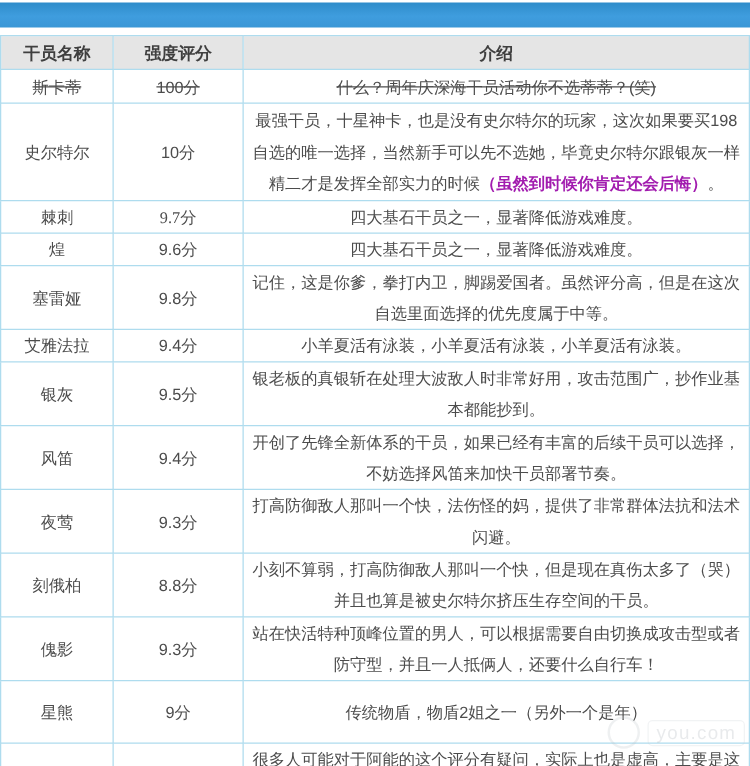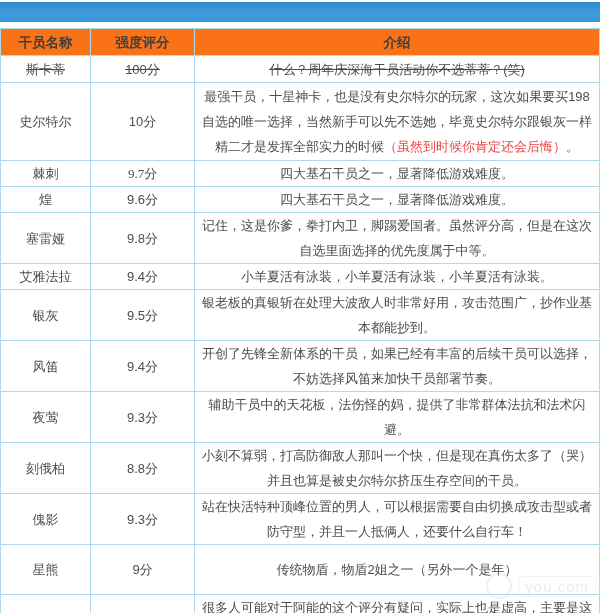--- a/index.html
+++ b/index.html
@@ -21,23 +21,23 @@
   }
   col.c1{width:90px;}
   col.c2{width:104px;}
   th,td{
     border:1px solid #aedcee;
     text-align:center;vertical-align:middle;
     padding:0 3px;
     line-height:25px;
     overflow:hidden;
   }
-  th{font-weight:bold;color:#3f3f3f;font-size:13.5px;height:26px;background:#f97316;}
+  th{font-weight:bold;color:#3f3f3f;font-size:13.5px;height:26px;background:#e5e5e5;}
   tr.struck td{text-decoration:line-through;}
-  td .hl{color:#ef4444;font-weight:normal;}
+  td .hl{color:#a21caf;font-weight:bold;}
   
   tbody tr:nth-child(1){height:27px;}
   tbody tr:nth-child(2){height:78px;}
   tbody tr:nth-child(3){height:26px;font-family:Liberation Serif, serif;}
   tbody tr:nth-child(4){height:26px;}
   tbody tr:nth-child(5){height:50px;margin-left:16px;}
   tbody tr:nth-child(6){height:26px;}
   tbody tr:nth-child(7){height:50px;padding-left:28px;}
   tbody tr:nth-child(8){height:50px;}
   tbody tr:nth-child(9){height:26px;}
@@ -122,21 +122,21 @@
 
   <tr>
     <td>风笛</td>
     <td>9.4分</td>
     <td>开创了先锋全新体系的干员，如果已经有丰富的后续干员可以选择，不妨选择风笛来加快干员部署节奏。</td>
   </tr>
 
   <tr>
     <td>夜莺</td>
     <td>9.3分</td>
-    <td>辅助干员中的天花板，法伤怪的妈，提供了非常群体法抗和法术闪避。</td>
+    <td>打高防御敌人那叫一个快，法伤怪的妈，提供了非常群体法抗和法术闪避。</td>
   </tr>
 
 
   <tr>
     <td>刻俄柏</td>
     <td>8.8分</td>
     <td>小刻不算弱，打高防御敌人那叫一个快，但是现在真伤太多了（哭）并且也算是被史尔特尔挤压生存空间的干员。</td>
   </tr>
 
   <tr>

